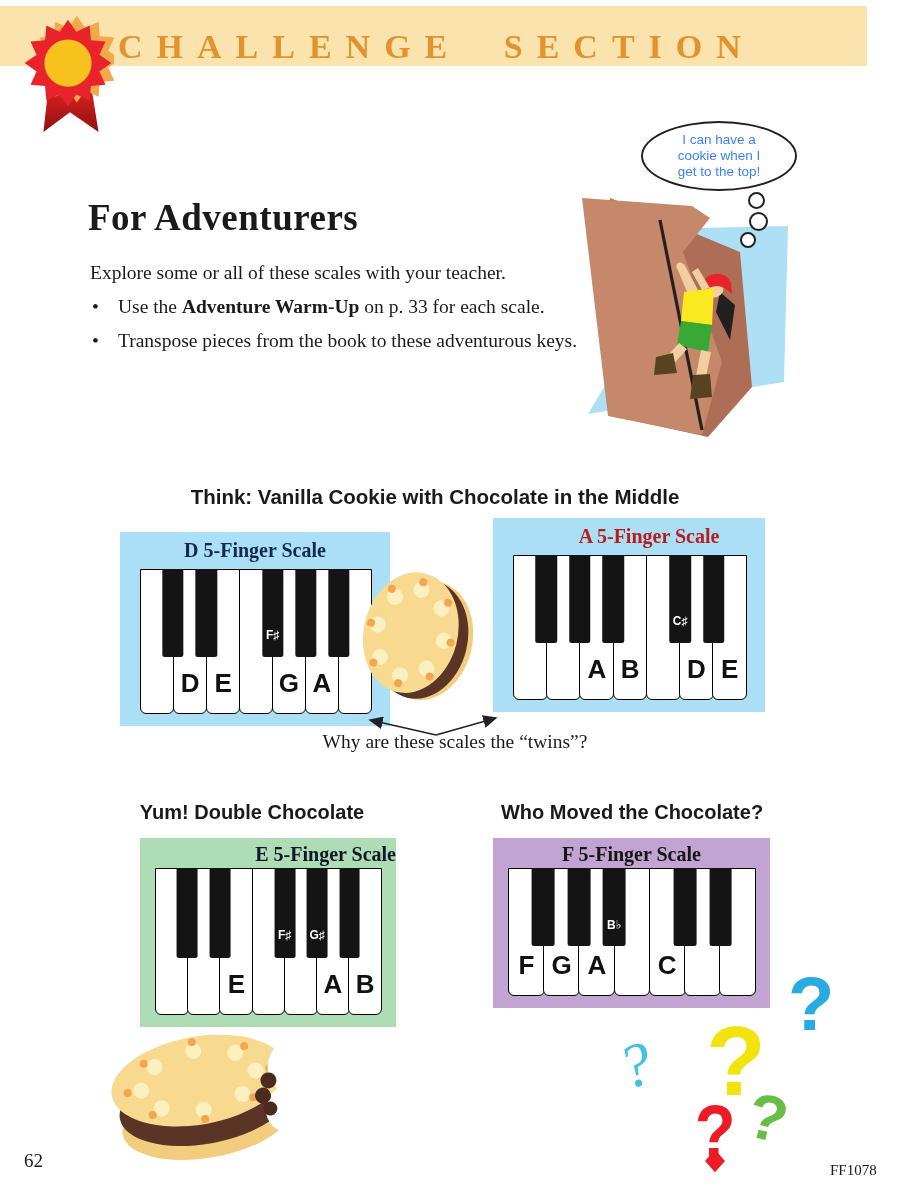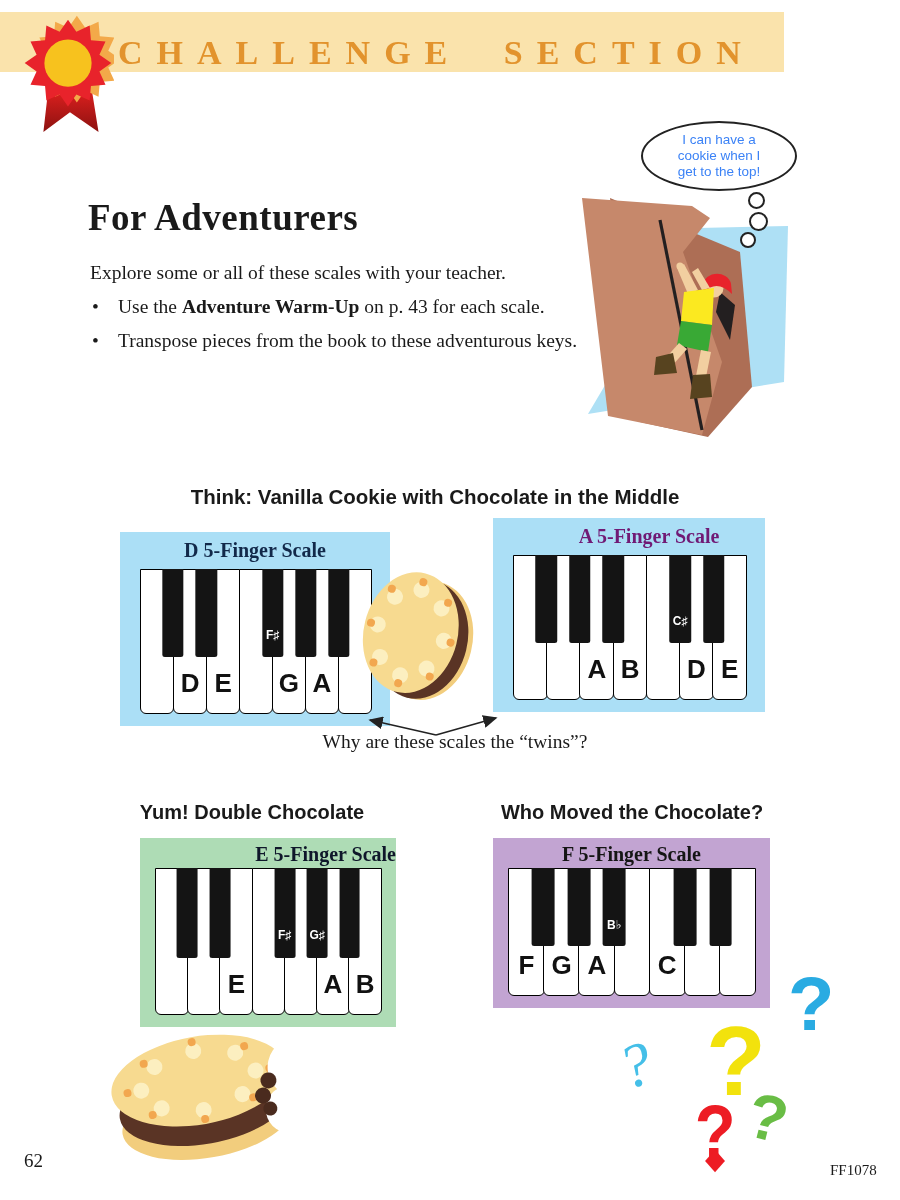--- a/index.html
+++ b/index.html
@@ -1,20 +1,20 @@
 <!DOCTYPE html>
 <html><head>
 <meta charset="utf-8">
 <style>
   html,body{margin:0;padding:0;background:#fff;}
   #page{position:relative;width:900px;height:1200px;background:#fff;overflow:hidden;
         font-family:"Liberation Serif","DejaVu Serif",serif;color:#1a1a1a;}
 
   
-  .band{position:absolute;left:0;top:12px;width:784px;height:60px;background:#FAE3AC;}
+  .band{position:absolute;left:0;top:6px;width:867px;height:60px;background:#FAE3AC;}
   .band-title{position:absolute;left:118px;top:22px;font-size:34px;font-weight:600;
       letter-spacing:14px;word-spacing:20px;color:#E2932D;white-space:nowrap;}
   .ribbon{position:absolute;left:22px;top:6px;width:92px;height:128px;z-index:3;}
 
   .teacher-note{position:absolute;left:116px;top:76px;width:600px;font-size:15.5px;line-height:21px;}
   .teacher-note b{font-weight:bold;}
 
   
   .bubble{position:absolute;left:641px;top:121px;width:152px;height:66px;background:#fff;
       border:2px solid #222;border-radius:50%;display:flex;flex-direction:column;
@@ -138,21 +138,21 @@
     <polygon points="104,100 134,96 132,133 101,129" fill="#FBE920"></polygon>
     <polygon points="101,129 132,133 128,160 97,153" fill="#39A935"></polygon>
     <polygon points="99,151 84,168 91,175 107,157" fill="#F2CFA0"></polygon>
     <polygon points="76,165 93,161 97,181 74,183" fill="#57431F"></polygon>
     <polygon points="121,158 116,184 126,185 131,160" fill="#F2CFA0"></polygon>
     <polygon points="113,183 130,182 132,205 110,207" fill="#57431F"></polygon>
   </svg>
 
   <div class="h-adventurers">For Adventurers</div>
   <div class="intro">Explore some or all of these scales with your teacher.</div>
-  <div class="bullet-row bullet1"><span class="mark">•</span><span><span>Use the </span><b>Adventure Warm-Up</b><span> on p. 43 for each scale.</span></span></div>
+  <div class="bullet-row bullet1"><span class="mark">•</span><span><span>Use the </span><b>Adventure Warm-Up</b><span> on p. 33 for each scale.</span></span></div>
   <div class="bullet-row bullet2"><span class="mark">•</span><span><span>Transpose pieces from the book to these adventurous keys.</span></span></div>
 
   <div class="sans-head h-think">Think: Vanilla Cookie with Chocolate in the Middle</div>
 
   <div class="panel panel-hi panel-d" style="background: rgb(171, 223, 246);">
     <div class="panel-title" style="color: rgb(18, 41, 74);">D 5-Finger Scale</div>
     <div class="keys">
         <div class="wkey"></div>
         <div class="wkey">
           <div class="wlabel">D</div>
@@ -171,21 +171,21 @@
         <div class="bkey" style="left: 14.2857%;"></div>
         <div class="bkey" style="left: 28.5714%;"></div>
         <div class="bkey" style="left: 57.1429%;">
           <div class="blabel">F♯</div>
         </div>
         <div class="bkey" style="left: 71.4286%;"></div>
         <div class="bkey" style="left: 85.7143%;"></div>
       </div>
   </div>
   <div class="panel panel-hi panel-a" style="background: rgb(171, 223, 246);">
-    <div class="panel-title" style="color: #701a75; padding-left: 40px;">A 5-Finger Scale</div>
+    <div class="panel-title" style="color: #b91c1c; padding-left: 40px;">A 5-Finger Scale</div>
     <div class="keys">
         <div class="wkey"></div>
         <div class="wkey"></div>
         <div class="wkey">
           <div class="wlabel">A</div>
         </div>
         <div class="wkey">
           <div class="wlabel">B</div>
         </div>
         <div class="wkey"></div>

